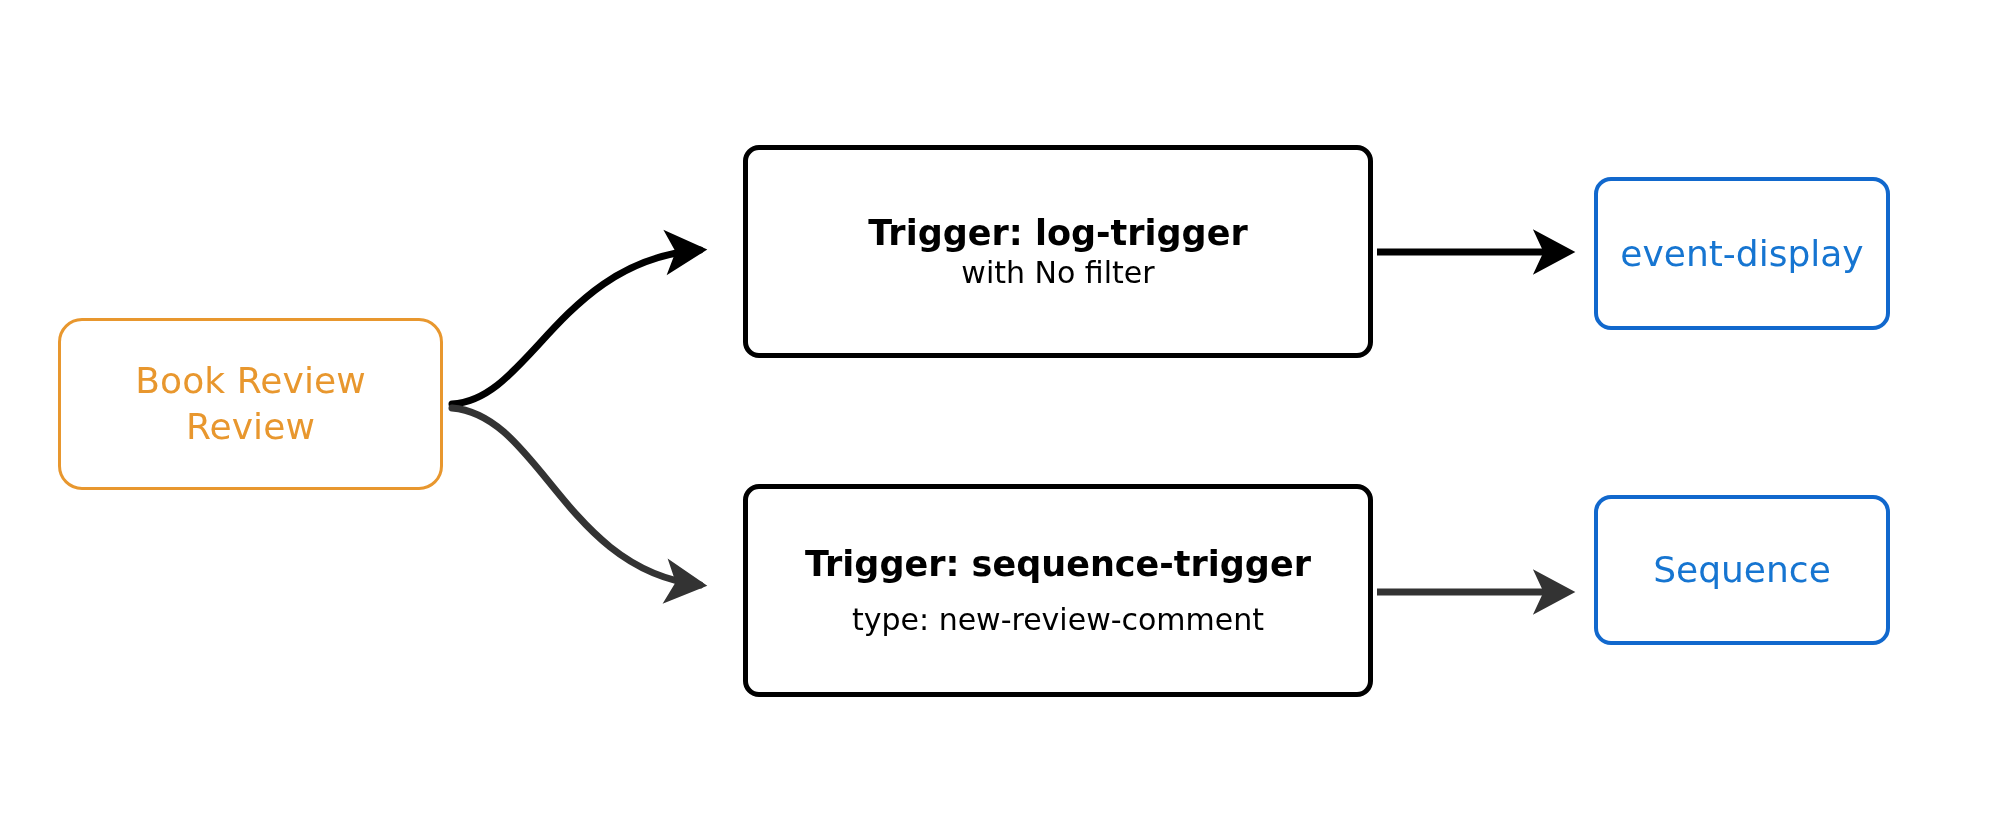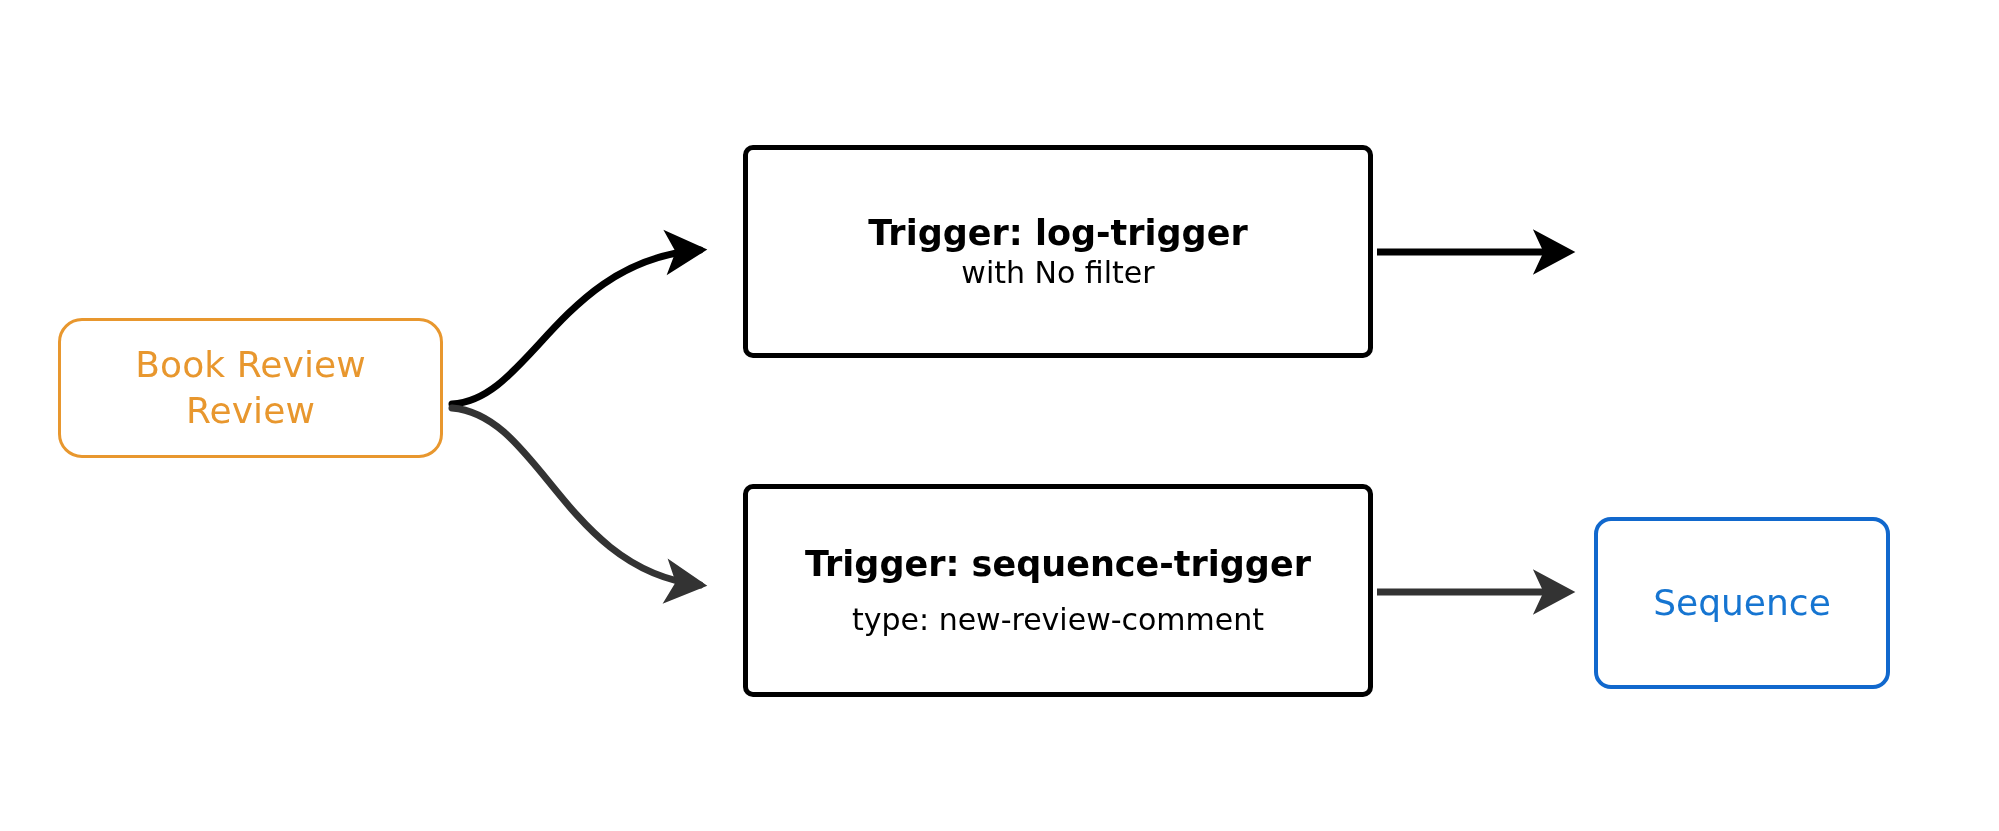--- a/index.html
+++ b/index.html
@@ -36,39 +36,39 @@
     justify-content: center;
     background: #ffffff;
     text-align: center;
   }
 
   
   .node-broker {
     left: 58px;
     top: 318px;
     width: 385px;
-    height: 140px;
+    height: 172px;
     border: 3px solid #E8972E;
     border-radius: 24px;
     color: #E8972E;
   }
   .node-broker .line {
     font-size: 36px;
     line-height: 1.28;
     letter-spacing: 0.1px;
     white-space: nowrap;
   }
 
   
   .node-trigger {
     left: 743px;
     width: 630px;
     height: 213px;
     border: 5px solid #000000;
-    border-radius: 10px;
+    border-radius: 16px;
     color: #000000;
   }
   .node-trigger-1 { top: 145px; }
   .node-trigger-2 { top: 484px; gap: 16px; }
 
   .node-trigger .title {
     font-size: 35px;
     font-weight: bold;
     line-height: 1.22;
     white-space: nowrap;
@@ -82,21 +82,21 @@
 
   
   .node-sink {
     left: 1594px;
     width: 296px;
     border: 4px solid #1168CD;
     border-radius: 17px;
     color: #1675D1;
   }
   .node-sink-1 { top: 177px; height: 153px; }
-  .node-sink-2 { top: 517px; height: 172px; }
+  .node-sink-2 { top: 495px; height: 150px; }
 
   .node-sink .label {
     font-size: 36px;
     line-height: 1.2;
     white-space: nowrap;
   }
 </style>
 </head>
 <body>
 
@@ -129,18 +129,21 @@
   <div class="node node-trigger node-trigger-1">
     <div class="title">Trigger: log-trigger</div>
     <div class="subtitle">with No filter</div>
   </div>
 
   <div class="node node-trigger node-trigger-2">
     <div class="title">Trigger: sequence-trigger</div>
     <div class="subtitle">type: new-review-comment</div>
   </div>
 
+  <div class="node node-sink node-sink-1">
+    <div class="label">event-display</div>
+  </div>
 
   <div class="node node-sink node-sink-2">
     <div class="label">Sequence</div>
   </div>
 
 </div>
 
 </body></html>

